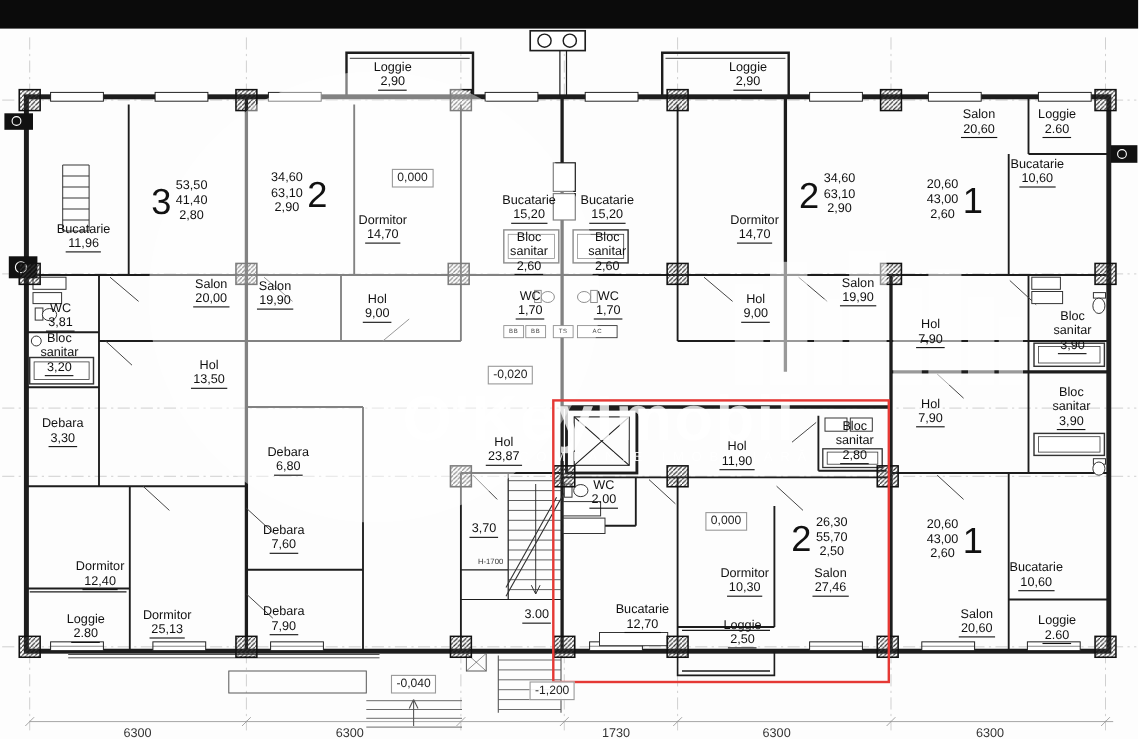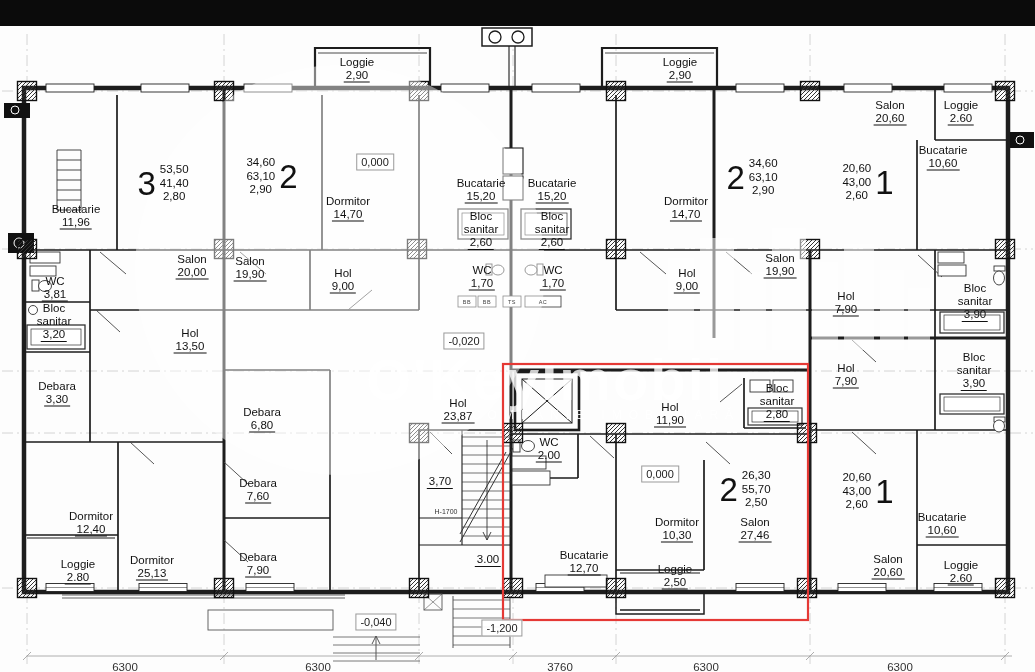--- a/index.html
+++ b/index.html
@@ -339,17 +339,17 @@
       <div class="elev" style="left: 376px; top: 622px;">-0,040</div>
       <div class="elev" style="left: 486px; top: 628px; margin-left: 16px;">-1,200</div>
       <div class="ann" style="left: 446px; top: 511px;">H-1700</div>
       <div class="ut" style="left: 467px; top: 302px;">BB</div>
       <div class="ut" style="left: 487px; top: 302px;">BB</div>
       <div class="ut" style="left: 512px; top: 302px;">TS</div>
       <div class="ut" style="left: 543px; top: 302px;">AC</div>
       <div class="dim" style="left: 125px; top: 661px;">6300</div>
       <div class="dim" style="left: 318px; top: 661px;">6300</div>
       <div class="dim" style="left: 465px; top: 673px;">2950</div>
-      <div class="dim" style="left: 560px; top: 661px;">3760</div>
+      <div class="dim" style="left: 560px; top: 661px;">1730</div>
       <div class="dim" style="left: 706px; top: 661px;">6300</div>
       <div class="dim" style="left: 900px; top: 661px;">6300</div>
     </div>
 </div>
 
 </body></html>

